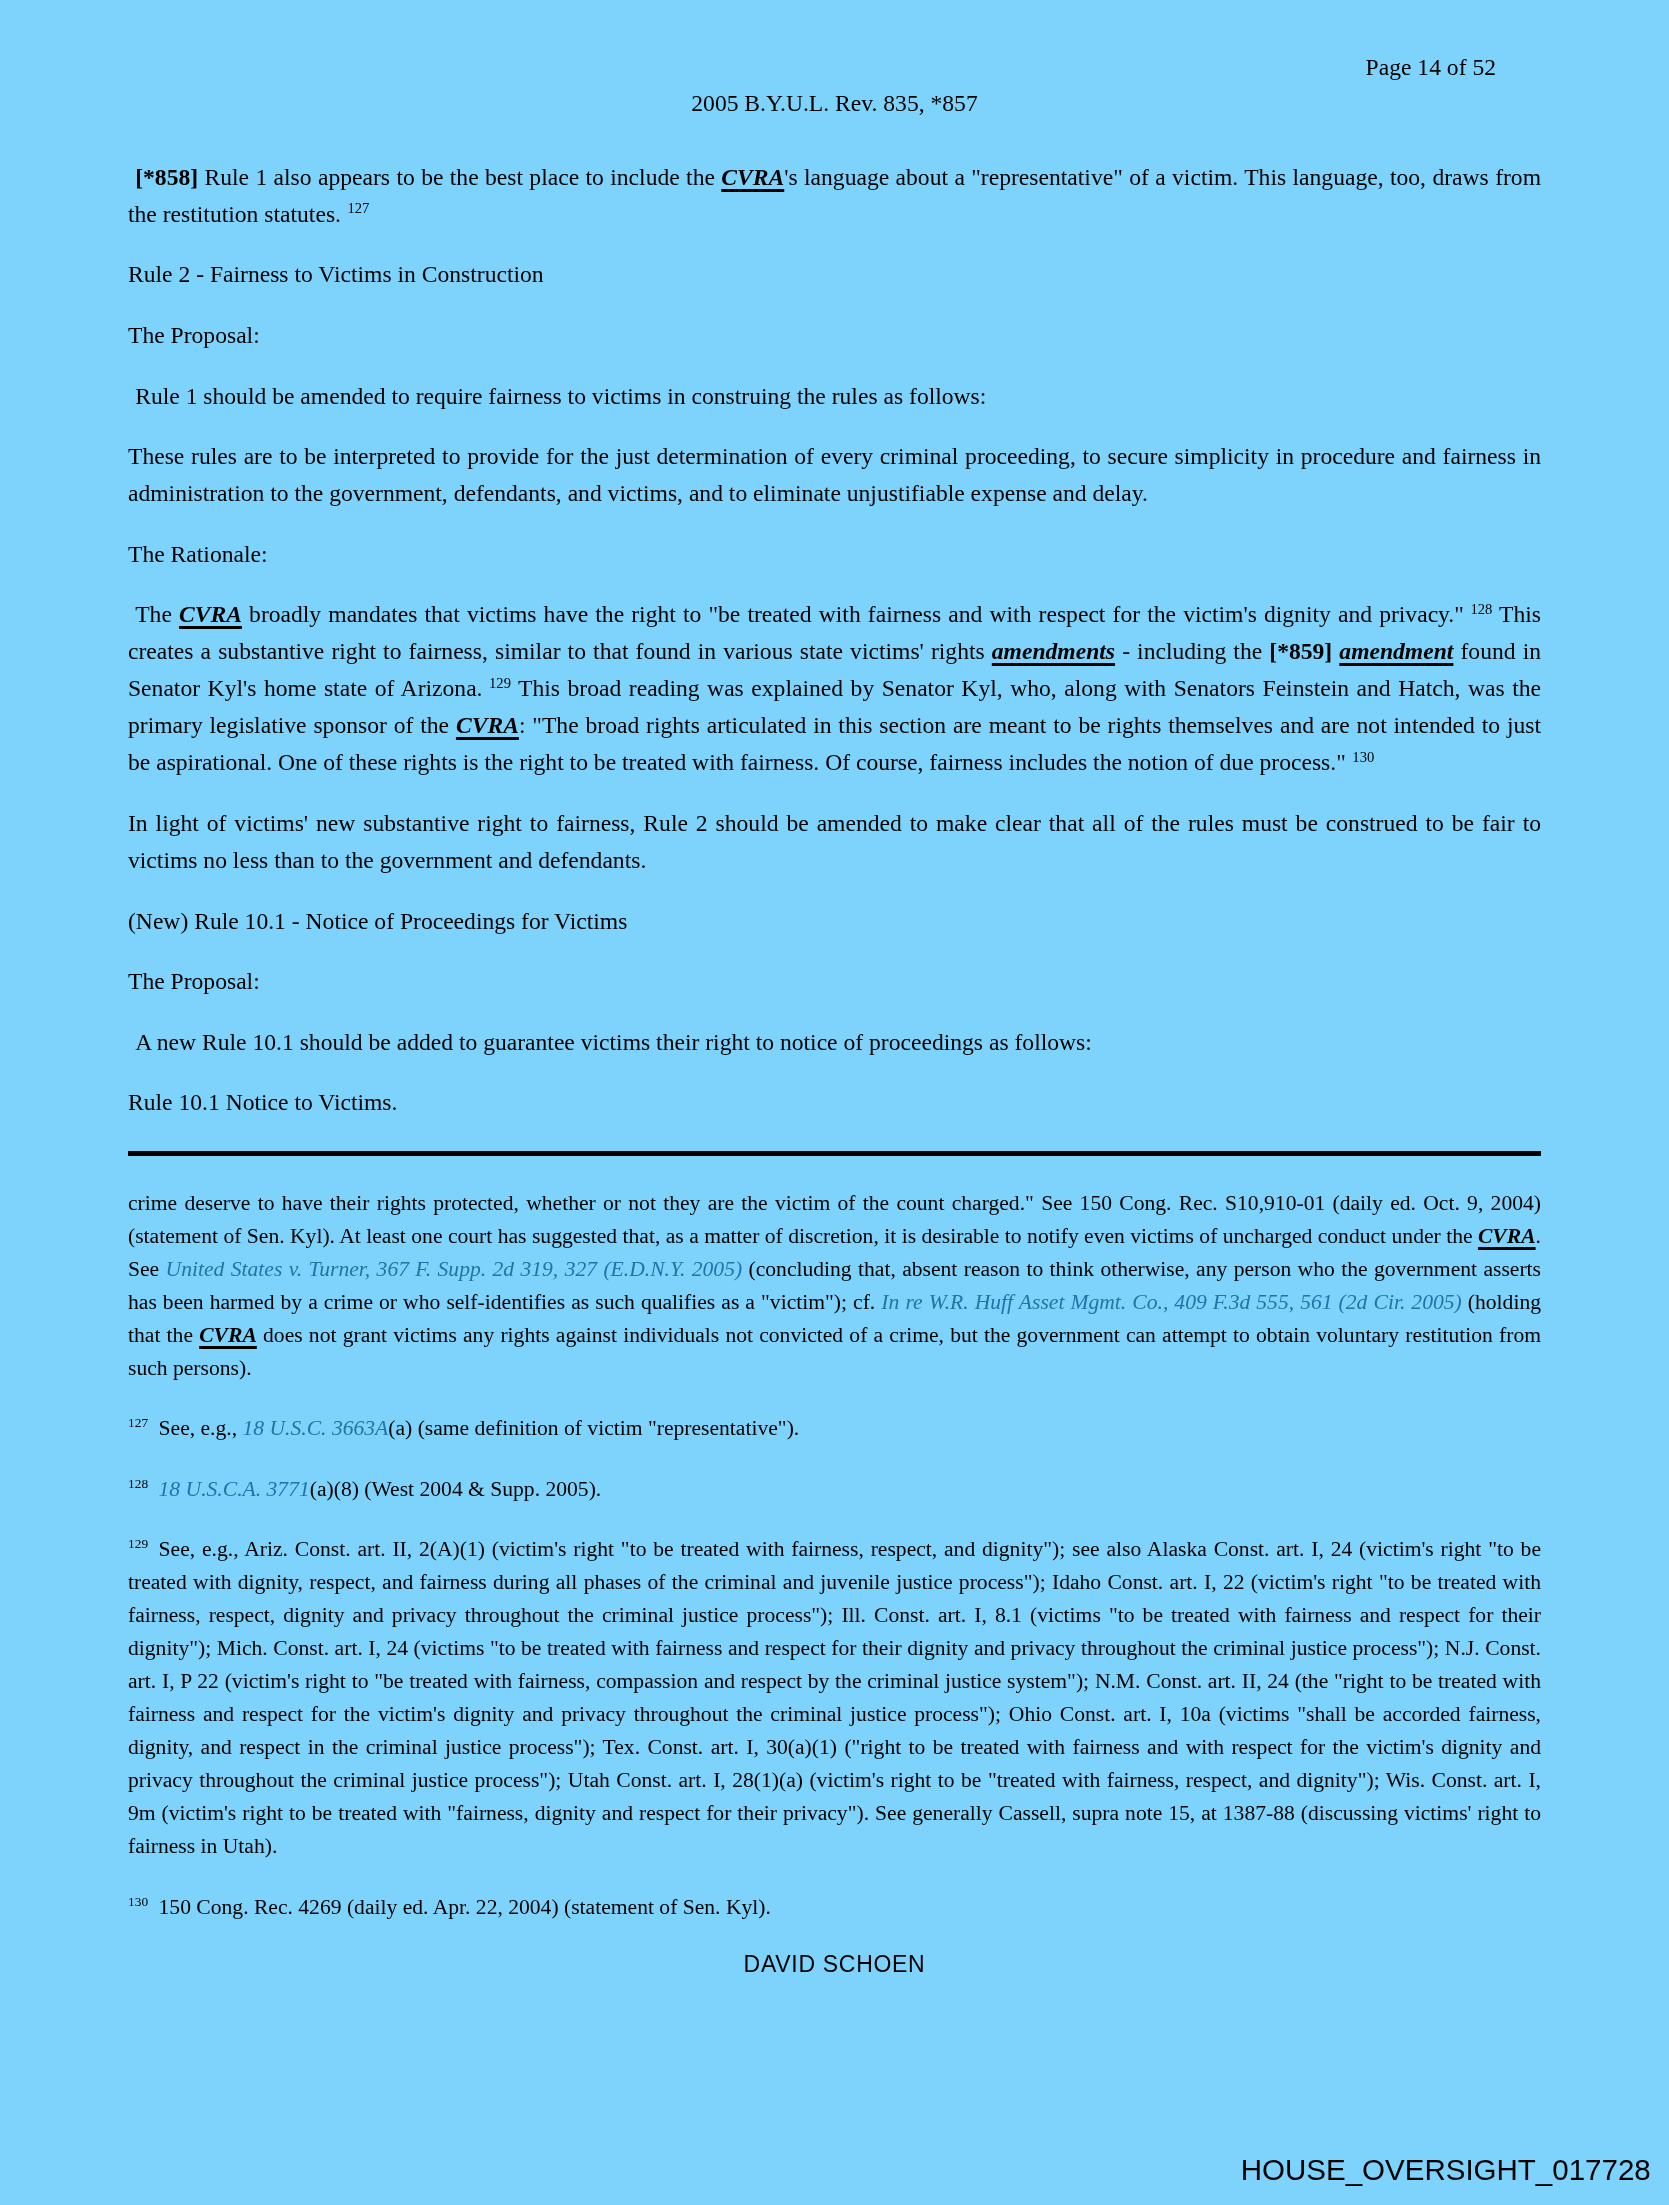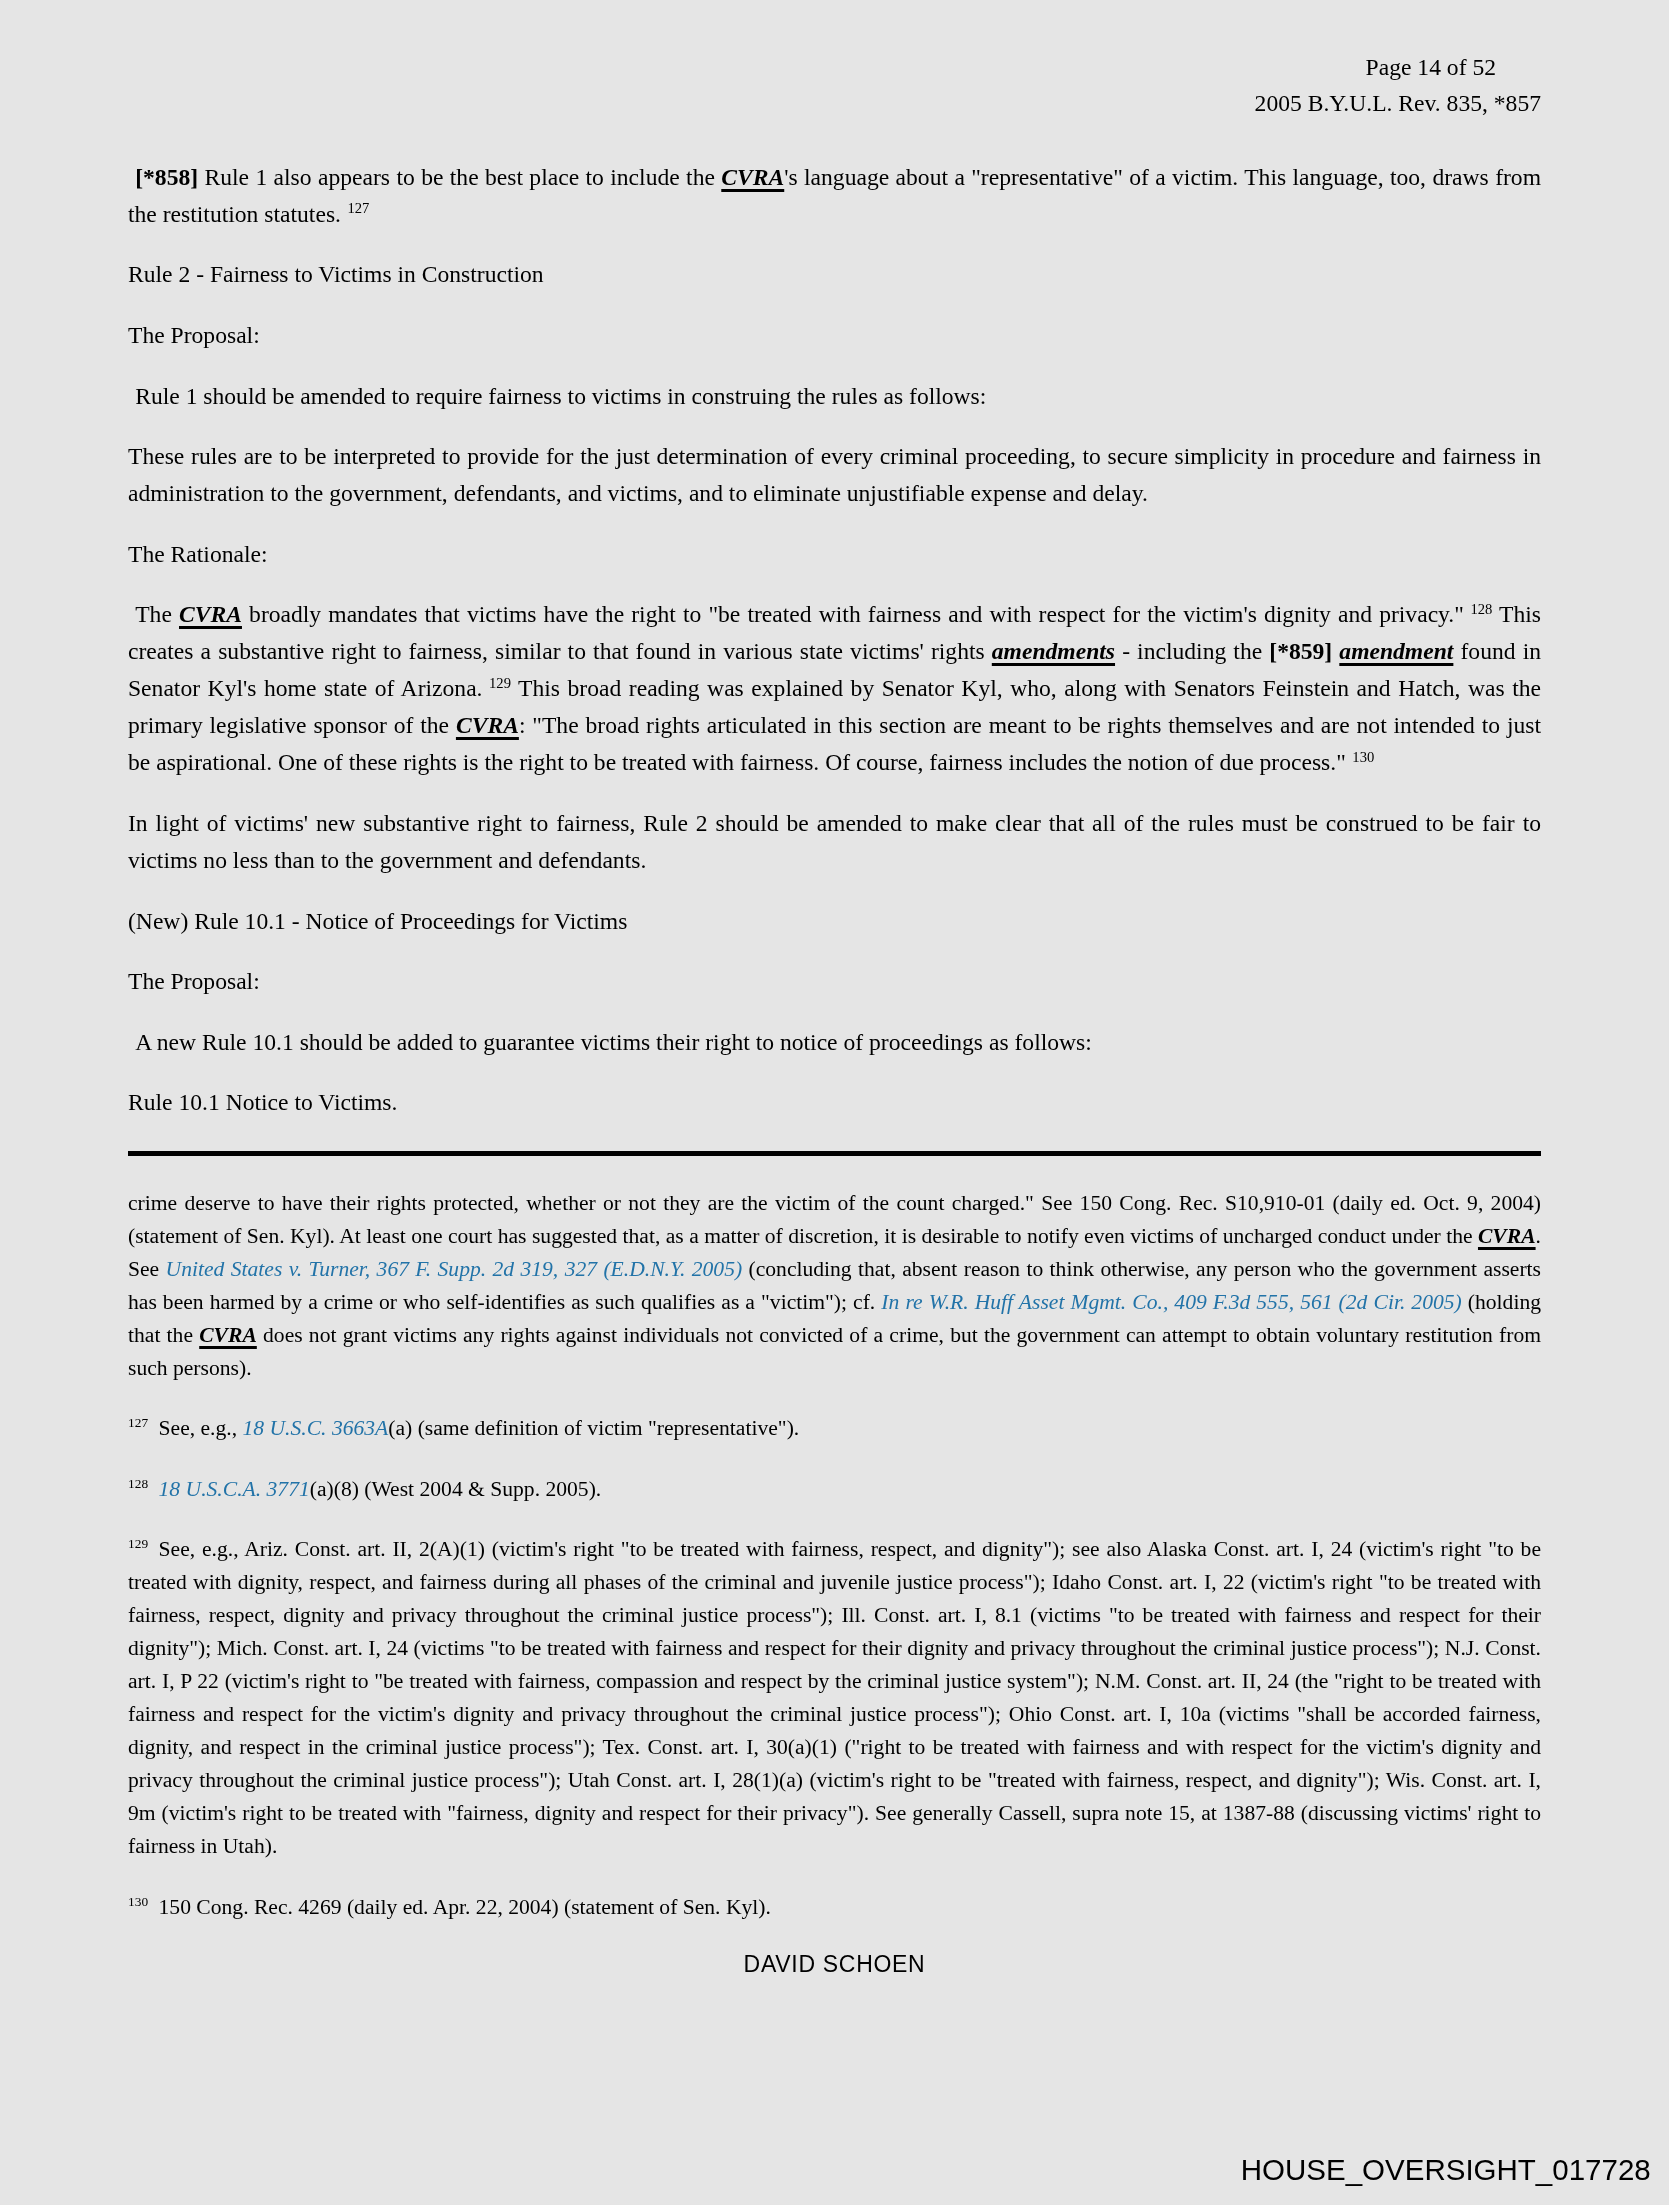--- a/index.html
+++ b/index.html
@@ -1,34 +1,34 @@
 <!DOCTYPE html>
 <html style="font-size:10.5px"><head>
 <meta charset="utf-8">
 <style>
   html,body{margin:0;padding:0;background:#ffffff;}
   .page{
     position:relative;
     width:1669px;
     height:2205px;
-    background:#e5e5e5;
+    background:#7dd3fc;
     color:#000000;
     font-family:"Liberation Serif","DejaVu Serif",serif;
     box-sizing:border-box;
     padding:52px 128px 0 128px;
     overflow:hidden;
   }
   .page-label{
     text-align:right;
     font-size:23.6px;
     line-height:31px;
     padding-right:45px;
   }
   .doc-title{
-    text-align:right;
+    text-align:center;
     font-size:23.6px;
     line-height:33px;
     margin-top:3.9px;
   }
   .body-section{margin-top:39px;}
   p.para{
     font-size:23.6px;
     line-height:37px;
     margin:0 0 23.6px 0;
     text-align:justify;

